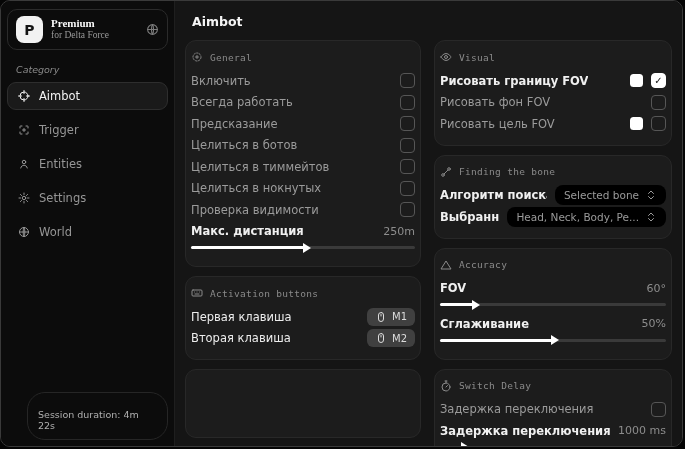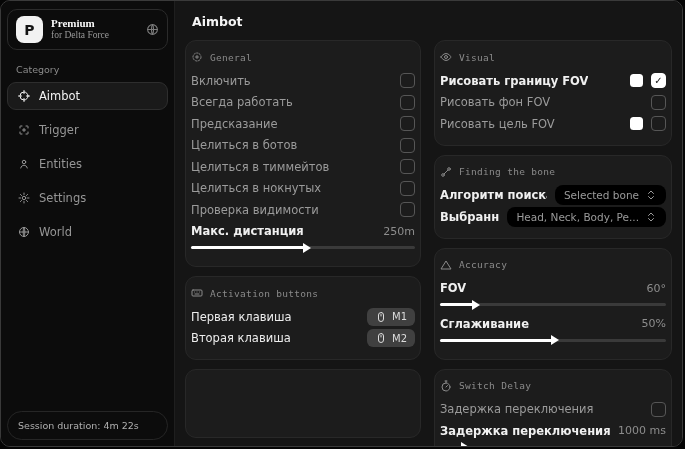--- a/index.html
+++ b/index.html
@@ -12,26 +12,26 @@
   .sidebar{width:174px;flex:none;display:flex;flex-direction:column;
     background:#0c0c0c;border-right:1px solid #1f1f1f;box-sizing:border-box;padding:8px 6px 6px;}
   .side-header{border:1px solid #2b2b2b;border-radius:10px;padding:6px 8px;
     display:flex;align-items:center;gap:8px;}
   .logo{width:27px;height:27px;background:#f2f2f2;color:#141414;border-radius:8px;
     display:flex;align-items:center;justify-content:center;font-weight:bold;font-size:14px;flex:none;}
   .brand-col{display:flex;flex-direction:column;line-height:1.25;font-family:Liberation Serif, serif;}
   .brand-name{font-size:11px;font-weight:bold;color:#fafafa;}
   .brand-sub{font-size:9.5px;color:#9a9a9a;}
   .lang-btn{margin-left:auto;color:#7d7d7d;display:flex;cursor:pointer;}
-  .category{font-size:9.5px;color:#8b8b8b;margin:14px 9px 7px;}
+  .category{font-size:9.5px;color:#8b8b8b;margin:14px 9px 7px;font-style:italic;}
   .nav-item{display:flex;align-items:center;gap:9px;padding:6px 10px;border-radius:9px;
     color:#969696;font-size:11.5px;border:1px solid transparent;margin-bottom:6px;cursor:pointer;}
   .nav-item.active{background:#1a1a1a;border-color:#2e2e2e;color:#f2f2f2;}
   .session{margin-top:auto;border:1px solid #262626;border-radius:18px;
-    padding:8px 10px 8px;font-size:9.5px;color:#b0b0b0;}
+    padding:16px 10px 8px;font-size:9.5px;color:#b0b0b0;margin-left:20px;}
   
   .main{flex:1;background:#151515;display:flex;flex-direction:column;min-width:0;}
   .main-title{font-size:12.5px;font-weight:bold;color:#f5f5f5;padding:13px 17px 11px;}
   .columns{display:flex;gap:13px;padding:0 10px 8px;flex:1;min-height:0;}
   .col{display:flex;flex-direction:column;gap:9px;min-height:0;}
   .col-left{width:236px;flex:none;}
   .col-right{width:238px;flex:none;}
   .card{background:#1c1c1c;border:1px solid #282828;border-radius:11px;
     padding:10px 5px;box-sizing:border-box;}
   .card-head{display:flex;align-items:center;gap:7px;

